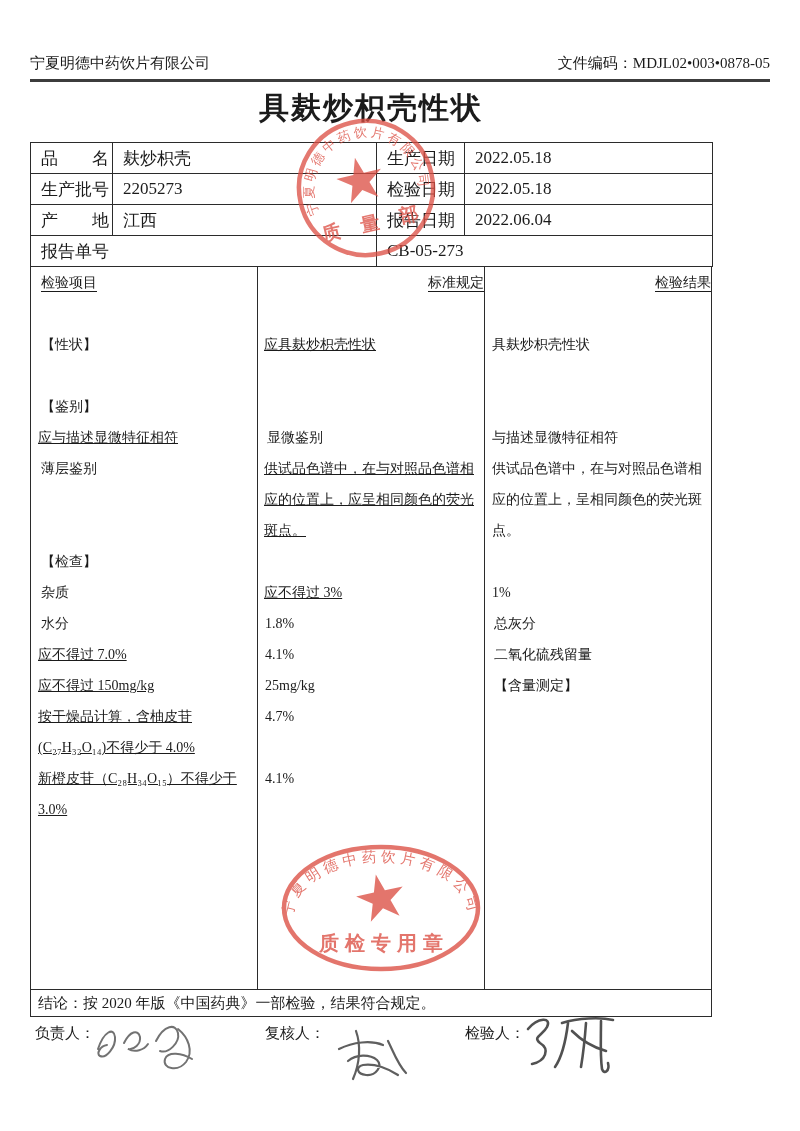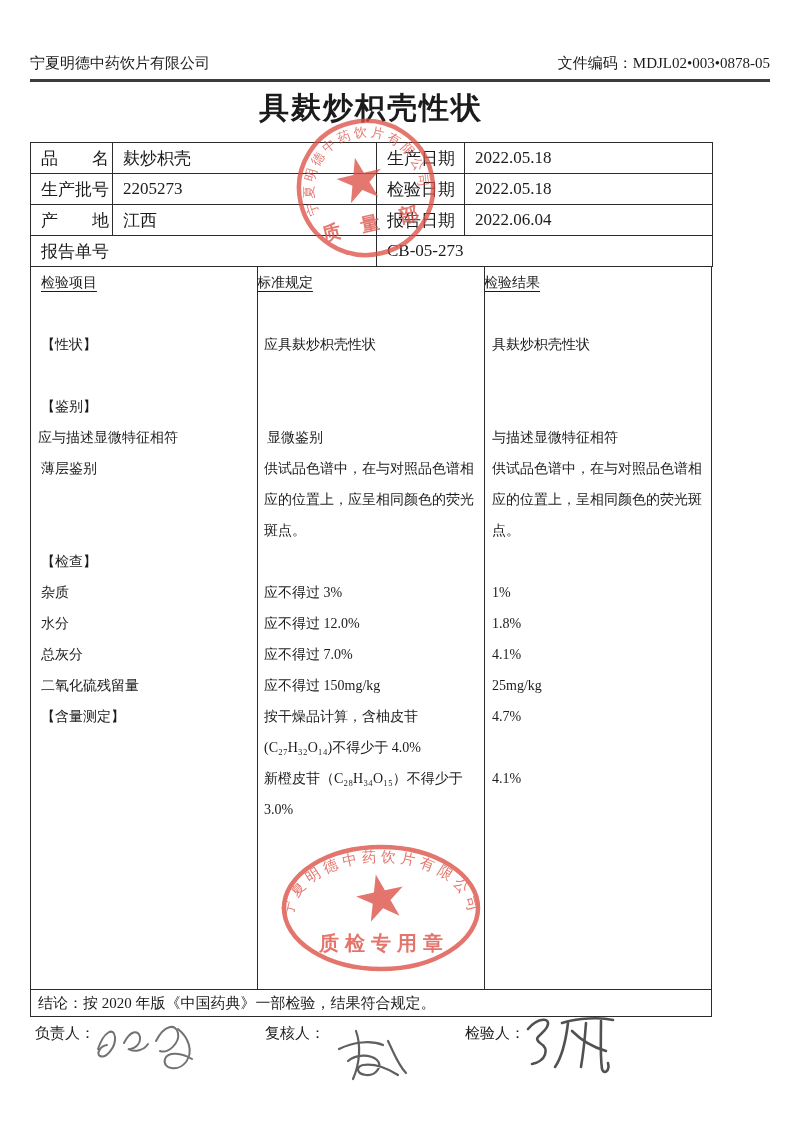--- a/index.html
+++ b/index.html
@@ -23,24 +23,24 @@
 
   
   .main { position:relative; width:682px; margin:0 30px; height:723px;
           border-left:1.5px solid #2b2b2b; border-right:1.5px solid #2b2b2b;
           border-bottom:1.5px solid #2b2b2b; font-size:14px; }
   .vline { position:absolute; top:0; bottom:0; width:1px; background:#2b2b2b; }
   .vl1 { left:226px; } .vl2 { left:453px; }
   .grid { display:grid; grid-template-columns:226px 227px 1fr; align-content:start; }
   .cell { line-height:31px; }
   .c1 { padding-left:10px; }
-  .c2 { padding-left:7px; padding-right:3px; }
+  .c2 { padding-left:7px; padding-right:3px;text-decoration:underline; }
   .c3 { padding-left:8px; padding-right:4px; }
   .gap { padding-top:31px; }
-  .hc { text-align:left; }
+  .hc { text-align:right; }
   .hc1 { text-align:left; }
   .hc span, .hc1 span { text-decoration:underline; text-underline-offset:4px; }
 
   
   .conclusion { width:682px; margin:0 30px; border:1.5px solid #2b2b2b; border-top:none;
                 height:27px; line-height:26px; padding-left:7px; font-size:15px; }
   .sig-row { position:relative; width:682px; margin:0 30px; height:80px; font-size:15px; }
   .sig-label { position:absolute; top:7px; }
   .sl1 { left:5px; } .sl2 { left:235px; } .sl3 { left:435px; }
   .sig-svg { position:absolute; }
@@ -114,21 +114,20 @@
         <div class="cell c1">薄层鉴别</div>
         <div class="cell c2">供试品色谱中，在与对照品色谱相应的位置上，应呈相同颜色的荧光斑点。</div>
         <div class="cell c3">供试品色谱中，在与对照品色谱相应的位置上，呈相同颜色的荧光斑点。</div>
         <div class="cell c1">【检查】</div>
         <div class="cell c2"></div>
         <div class="cell c3"></div>
         <div class="cell c1">杂质</div>
         <div class="cell c2">应不得过 3%</div>
         <div class="cell c3">1%</div>
         <div class="cell c1">水分</div>
-        <div class="cell c2">应不得过 12.0%</div>
         <div class="cell c3">1.8%</div>
         <div class="cell c1">总灰分</div>
         <div class="cell c2">应不得过 7.0%</div>
         <div class="cell c3">4.1%</div>
         <div class="cell c1">二氧化硫残留量</div>
         <div class="cell c2">应不得过 150mg/kg</div>
         <div class="cell c3">25mg/kg</div>
         <div class="cell c1">【含量测定】</div>
         <div class="cell c2">按干燥品计算，含柚皮苷(C₂₇H₃₂O₁₄)不得少于 4.0%</div>
         <div class="cell c3">4.7%</div>

